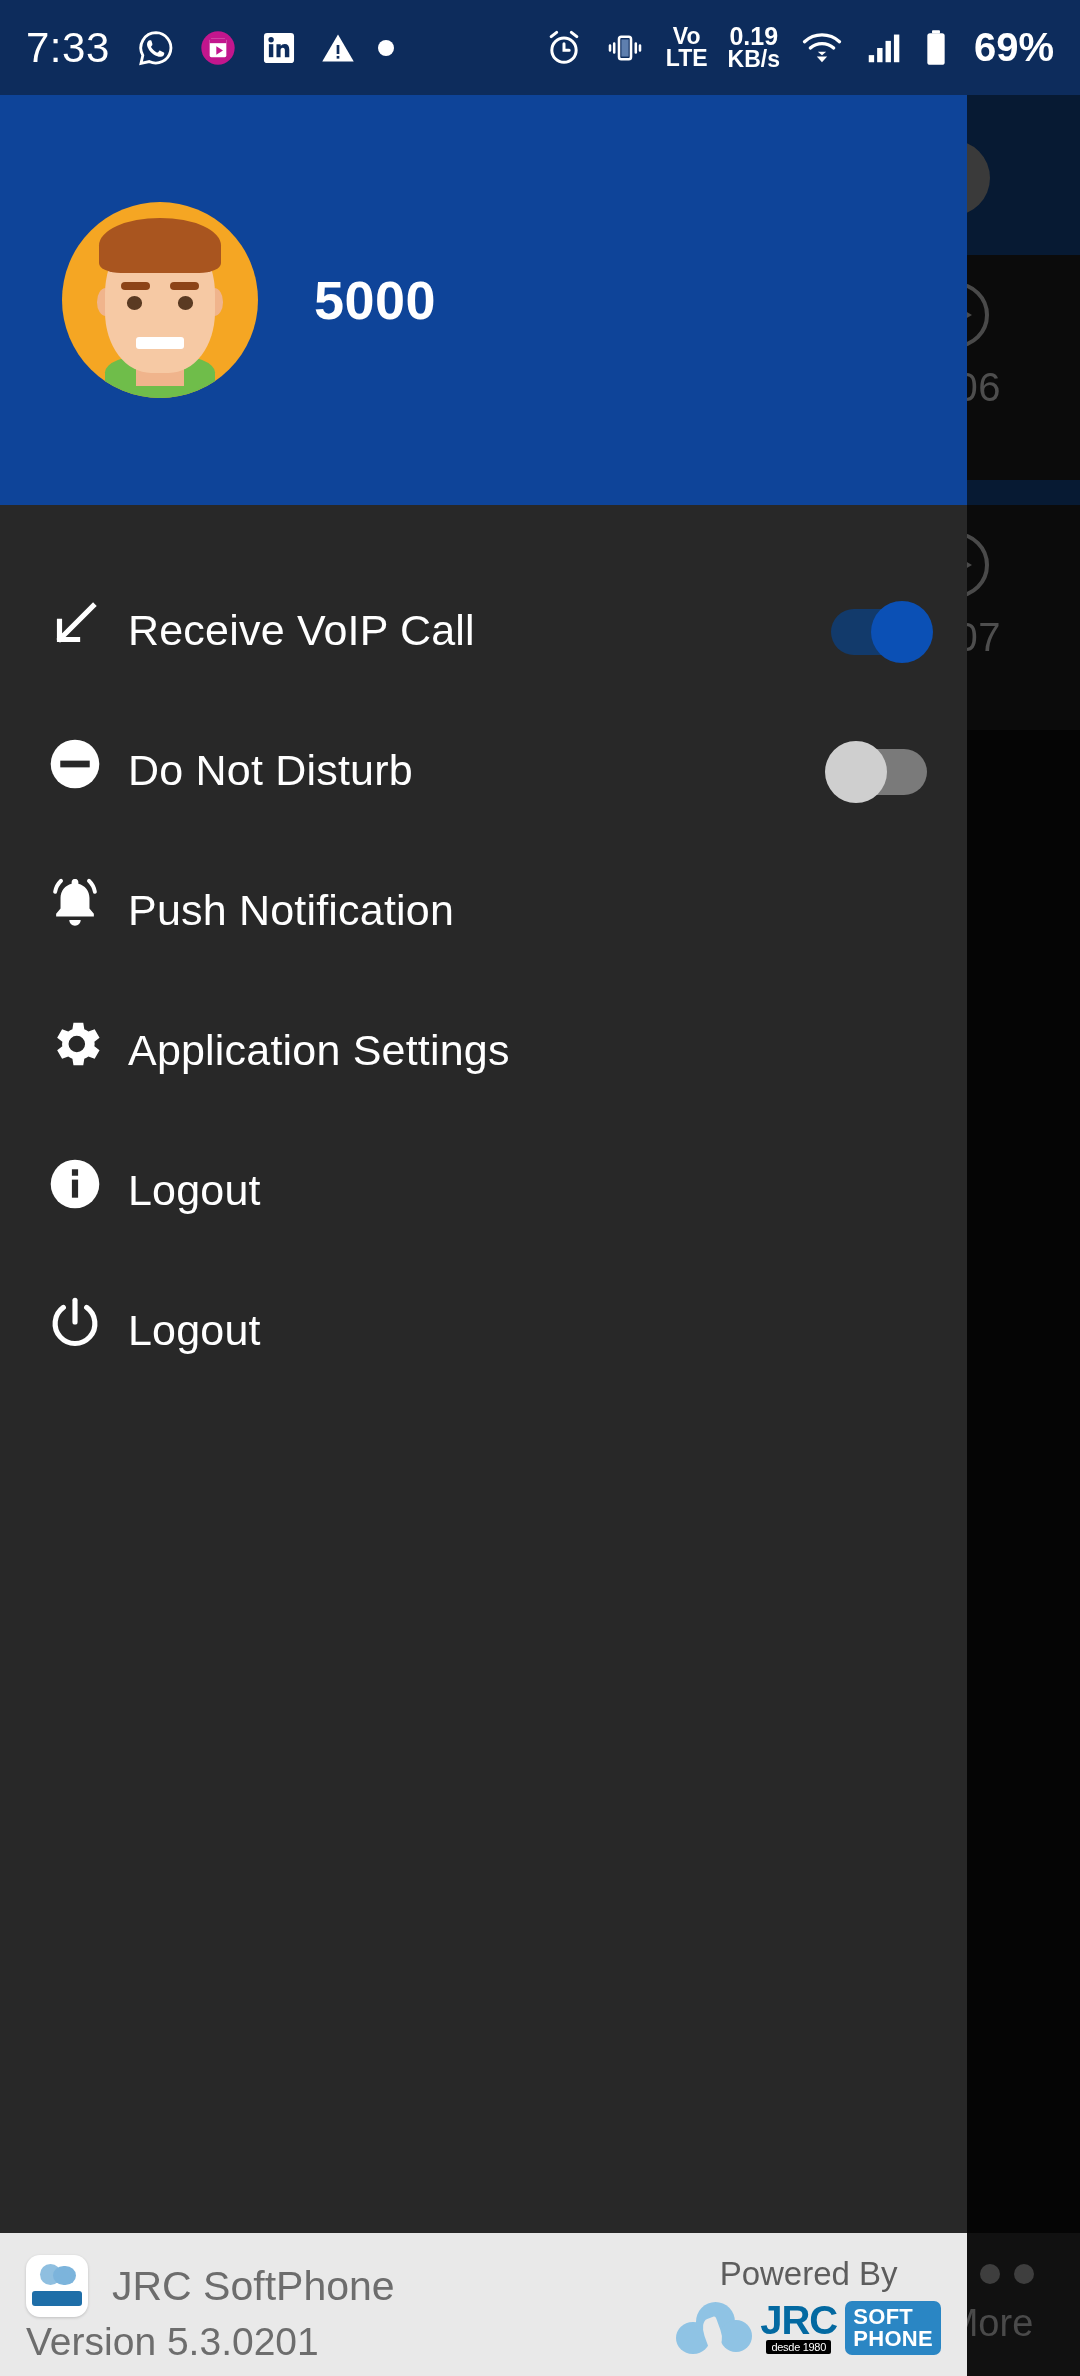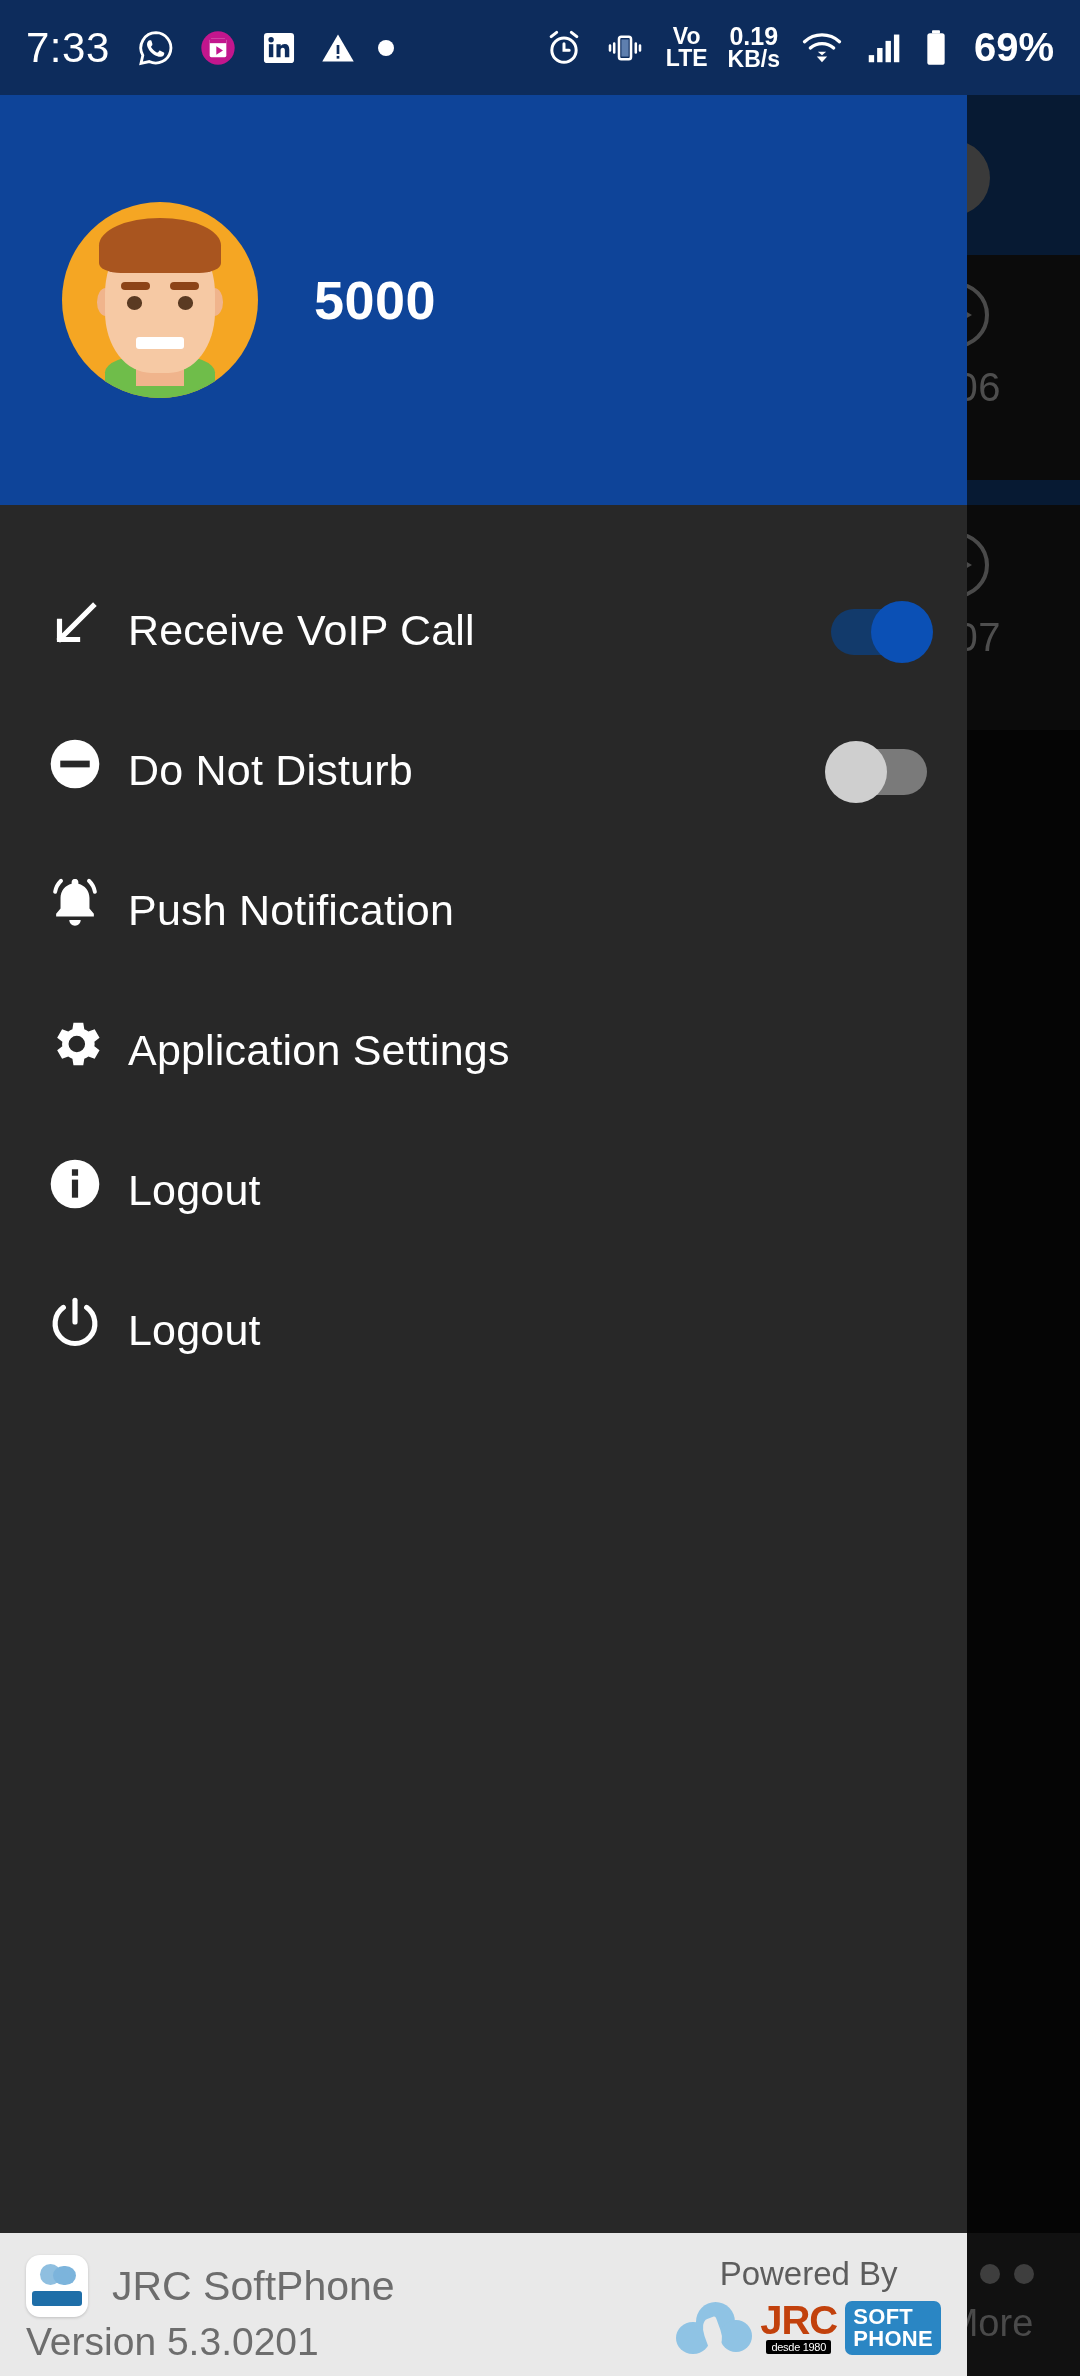--- a/index.html
+++ b/index.html
@@ -128,21 +128,21 @@
   .ft-version { font-size:39px; color:#6d6d6d; margin-top:3px; }
   .ft-right { margin-left:auto; display:flex; flex-direction:column; align-items:center; }
   .ft-powered { font-size:33px; color:#5d5d5d; }
   .ft-logo { display:flex; align-items:center; gap:8px; margin-top:8px; }
   .ft-cloud { width:76px; height:52px; position:relative; flex-shrink:0; }
   .ft-cloud .p1 { position:absolute; left:0; bottom:0; width:44%; height:62%; background:#8fc3e4; border-radius:50%; }
   .ft-cloud .p2 { position:absolute; left:26%; top:0; width:52%; height:78%; background:#8fc3e4; border-radius:50%; }
   .ft-cloud .p3 { position:absolute; right:0; bottom:4%; width:42%; height:62%; background:#8fc3e4; border-radius:50%; }
   .ft-cloud .hs { position:absolute; left:36%; top:30%; width:22%; height:58%; background:#e9e9e9; border-radius:50% 10% 50% 10%; transform:rotate(-20deg); }
   .ft-jrc { display:flex; flex-direction:column; align-items:center; }
-  .ft-jrc-txt { font-size:40px; font-weight:bold; color:#c2410c; letter-spacing:-1px; line-height:0.9; }
+  .ft-jrc-txt { font-size:40px; font-weight:bold; color:#0369a1; letter-spacing:-1px; line-height:0.9; }
   .ft-jrc-sub { font-size:11px; color:#fff; background:#000000; padding:1px 5px; border-radius:2px; margin-top:2px; letter-spacing:-0.3px; }
   .ft-sp { background:#2a86c4; border-radius:7px; padding:5px 8px; display:flex; flex-direction:column; line-height:1.0; }
   .ft-sp b { font-size:22px; color:#fff; font-weight:bold; letter-spacing:0.3px; }
 </style>
 </head>
 <body>
 
 <div id="screen">
 
   <div id="bg-layer">

